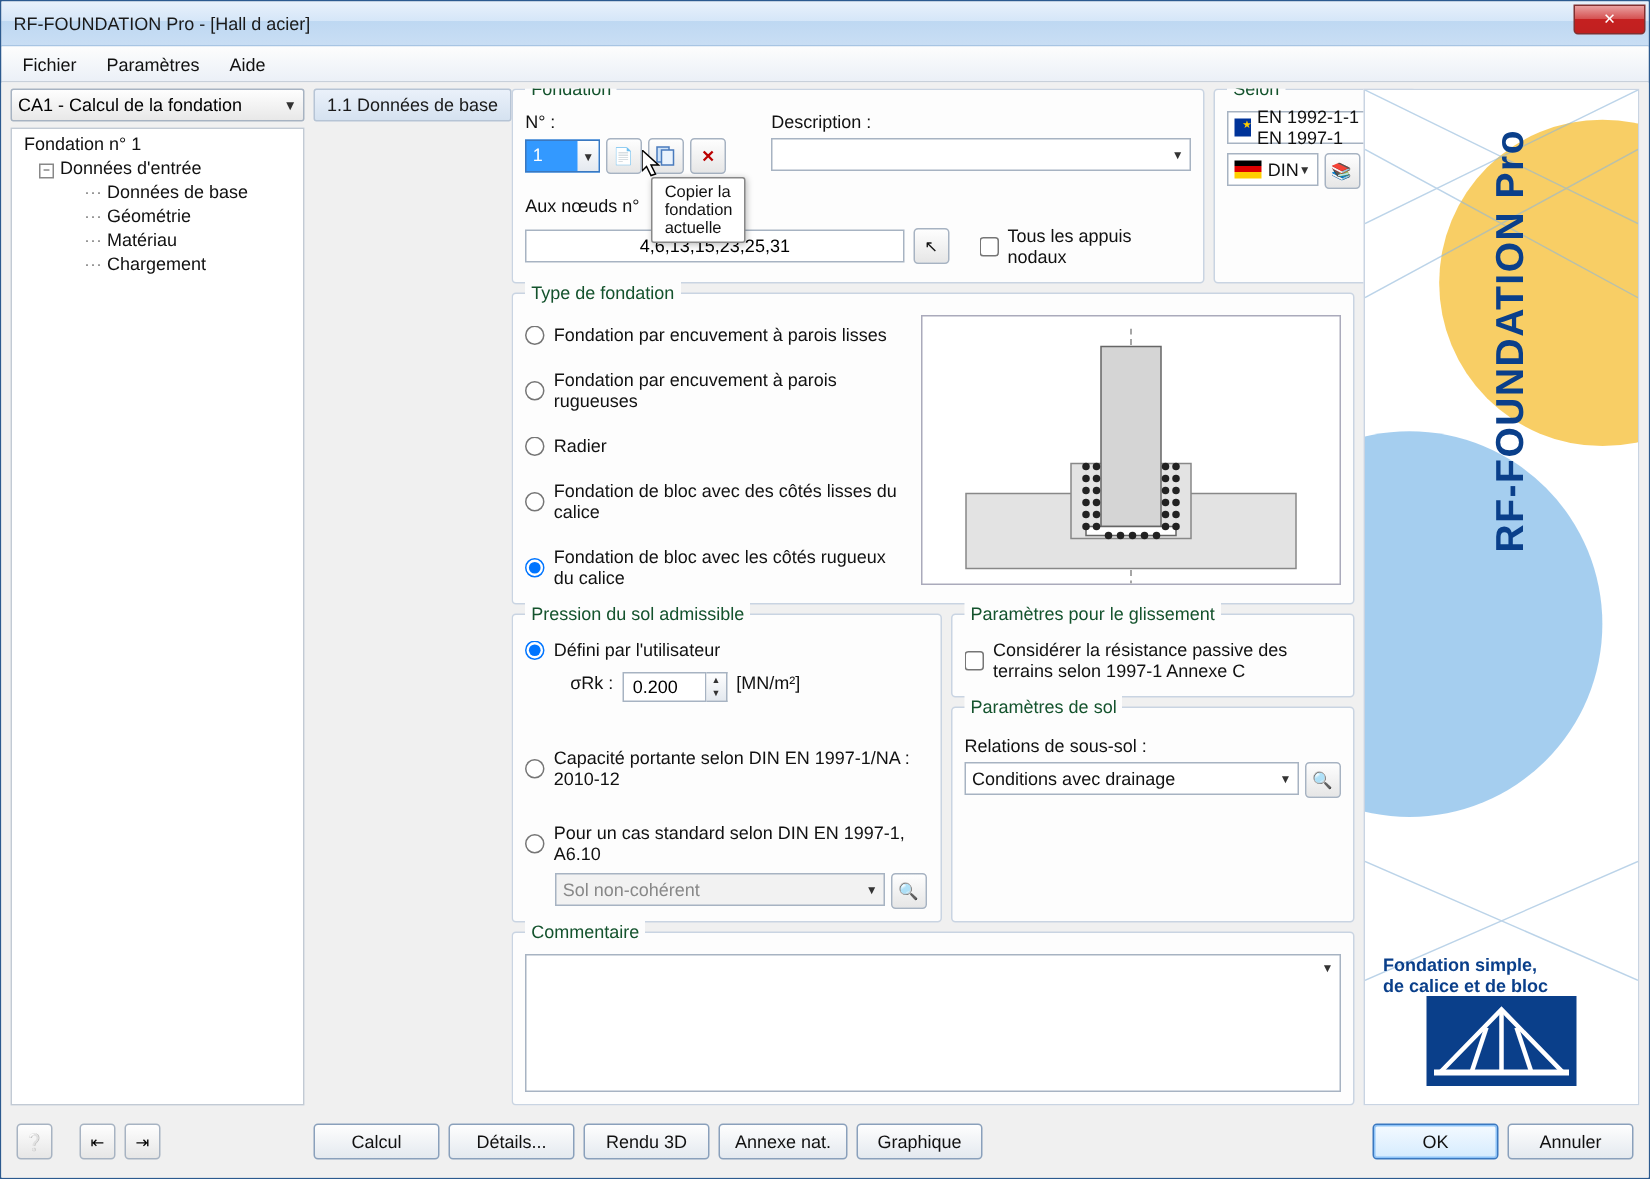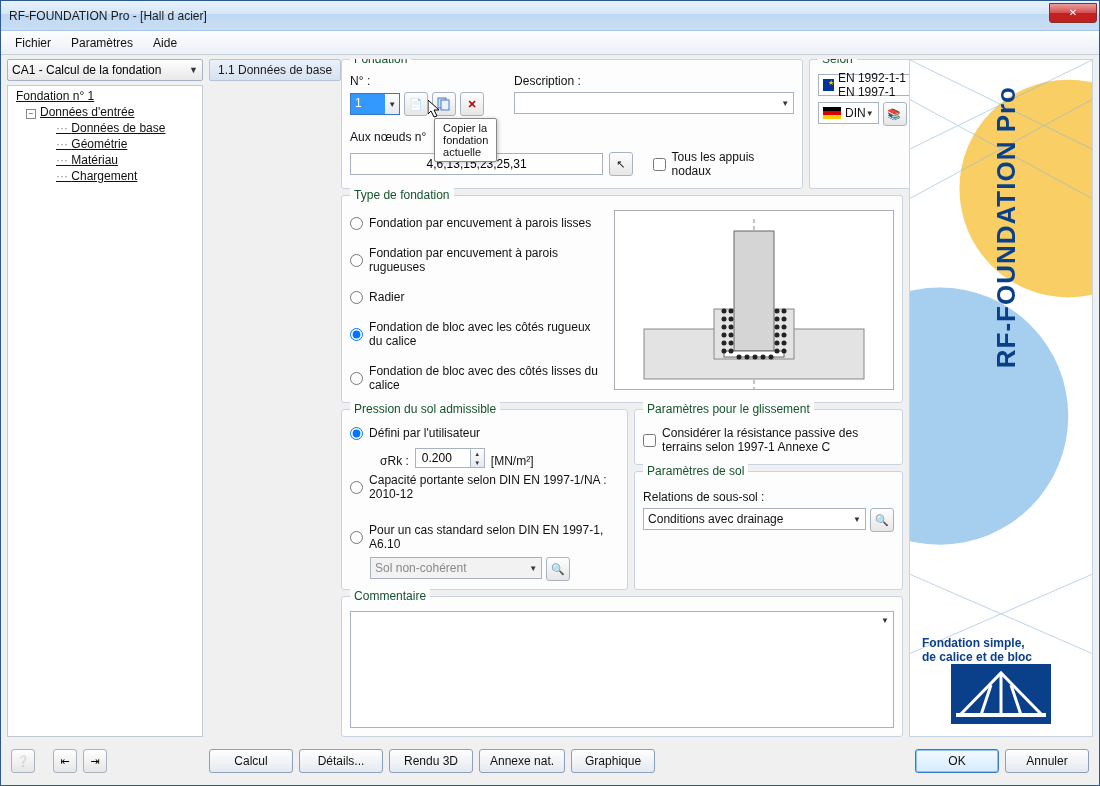--- a/index.html
+++ b/index.html
@@ -8,21 +8,21 @@
 .titlebar { height: 30px; background: linear-gradient(to bottom, #e8f1fb 0%, #d5e6f8 45%, #bed8f2 46%, #c9def4 100%); display: flex; align-items: center; padding: 0 2px 0 8px; border-bottom: 1px solid #a8c5e3; }
 .titlebar .title { font-size: 12px; color: #1a1a1a; flex: 1; }
 .titlebar .close-btn { width: 48px; height: 20px; background: linear-gradient(to bottom, #e9a0a0 0%, #d55050 48%, #c52020 50%, #c02020 100%); border: 1px solid #803030; border-radius: 0 0 3px 3px; margin-top: -6px; color: #fff; display: flex; align-items: center; justify-content: center; font-size: 10px; cursor: pointer; }
 .menubar { height: 24px; background: linear-gradient(to bottom, #fdfdfd, #ebf0f7); display: flex; align-items: center; padding: 0 6px; border-bottom: 1px solid #c8d0da; font-size: 12px; gap: 4px; }
 .menubar .mitem { padding: 2px 8px; cursor: pointer; color: #111; }
 .outer-body { flex: 1; display: flex; flex-direction: column; background: #f0f0f0; border: 6px solid #f0f0f0; border-top: 4px solid #f0f0f0; }
 .content { flex: 1; display: flex; gap: 6px; min-height: 0; }
 .leftcol { width: 196px; display: flex; flex-direction: column; gap: 4px; }
 .combo { height: 22px; width: 100%; background: linear-gradient(to bottom, #fefefe, #e8e8e8); border: 1px solid #a7b3c2; border-radius: 2px; display: flex; align-items: center; padding: 0 4px; font-size: 12px; cursor: pointer; position: relative; }
 .combo .chev { margin-left: auto; font-size: 9px; color: #333; }
-.tree { flex: 1; background: #fff; border: 1px solid #c2cad4; padding: 2px 4px; font-size: 12px; color: #111; text-decoration: underline; }
+.tree { flex: 1; background: #fff; border: 1px solid #c2cad4; padding: 2px 4px; font-size: 12px; color: #111; }
 .tree .node { padding: 1px 0; white-space: nowrap; }
 .tree .l1 { padding-left: 4px; }
 .tree .l2 { padding-left: 14px; }
 .tree .l3 { padding-left: 44px; }
 .tree .toggle { display: inline-block; width: 10px; height: 10px; border: 1px solid #888; font-size: 8px; line-height: 8px; text-align: center; margin-right: 4px; color: #333; }
 .tree .dashes { color: #888; }
 .midcol { flex: 1; display: flex; flex-direction: row; min-width: 0; }
 .mid-title { height: 22px; background: linear-gradient(to bottom, #eaf1fa, #d5e2f0); border: 1px solid #b6c4d5; border-radius: 2px; padding: 0 8px; font-size: 12px; display: flex; align-items: center; color: #1a1a1a; margin-bottom: 4px; }
 .mid-body { flex: 1; display: flex; gap: 6px; min-height: 0; overflow: hidden; }
 .mid-main { flex: 1; display: flex; flex-direction: column; gap: 6px; min-width: 0; }
@@ -178,26 +178,26 @@
                   </label>
                 <label class="rb">
                     <input type="radio" name="ft" style="">
                     <span>Fondation par encuvement à parois rugueuses</span>
                   </label>
                 <label class="rb">
                     <input type="radio" name="ft" style="">
                     <span>Radier</span>
                   </label>
                 <label class="rb">
+                    <input type="radio" name="ft" style="">
+                    <span>Fondation de bloc avec des côtés lisses du calice</span>
+                  </label>
+                <label class="rb">
                     <input type="radio" name="ft" checked="" style="">
                     <span>Fondation de bloc avec les côtés rugueux du calice</span>
-                  </label>
-                <label class="rb">
-                    <input type="radio" name="ft" style="">
-                    <span>Fondation de bloc avec des côtés lisses du calice</span>
                   </label>
               </div>
               <div class="foundation-img">
                 <svg width="260" height="170" viewBox="0 0 260 170">
                   <line x1="130" y1="0" x2="130" y2="170" stroke="#888" stroke-dasharray="4 3"></line>
                   <rect x="20" y="110" width="220" height="50" fill="#e3e3e3" stroke="#888"></rect>
                   <rect x="90" y="90" width="80" height="50" fill="#e3e3e3" stroke="#888"></rect>
                   <rect x="110" y="12" width="40" height="120" fill="#d5d5d5" stroke="#666"></rect>
                   <rect x="100" y="132" width="60" height="6" fill="#fff" stroke="#666"></rect>
                   <g fill="#222">
@@ -235,41 +235,41 @@
               </div>
             </div>
 
             <div class="row3">
               <div class="group" style="padding-top:14px;">
                 <span class="gtitle">Pression du sol admissible</span>
                 <label class="rb">
                     <input type="radio" name="sp" checked="" style="">
                     <span>Défini par l'utilisateur</span>
                   </label>
-                <div style="display:flex; align-items:flex-end; gap:6px; margin:6px 0 3px 30px;">
+                <div style="display:flex; align-items:flex-start; gap:6px; margin:6px 0 28px 30px;">
                   <span>σRk :</span>
                   <span class="spinner">
                     <input value="0.200" style="">
                     <span class="sp-b">
                         <span>▲</span>
                         <span>▼</span>
                       </span>
                   </span>
                   <span>[MN/m²]</span>
                 </div>
                 <label class="rb" style="margin-bottom:18px;">
                     <input type="radio" name="sp" style="">
                     <span>Capacité portante selon DIN EN 1997-1/NA : 2010-12</span>
                   </label>
                 <label class="rb">
                     <input type="radio" name="sp" style="">
                     <span>Pour un cas standard selon DIN EN 1997-1, A6.10</span>
                   </label>
                 <div style="display:flex; gap:4px; margin:4px 0 0 20px;">
-                  <div class="dd dis" style="width:172px; background:#f2f2f2;">
+                  <div class="dd dis" style="width:220px; background:#f2f2f2;">
                     <span>Sol non-cohérent</span>
                     <span class="chev">▼</span>
                   </div>
                   <span class="btn-icon">🔍</span>
                 </div>
               </div>
               <div style="flex:1; display:flex; flex-direction:column; gap:6px;">
                 <div class="group" style="padding-top:14px;">
                   <span class="gtitle">Paramètres pour le glissement</span>
                   <label class="cb">

